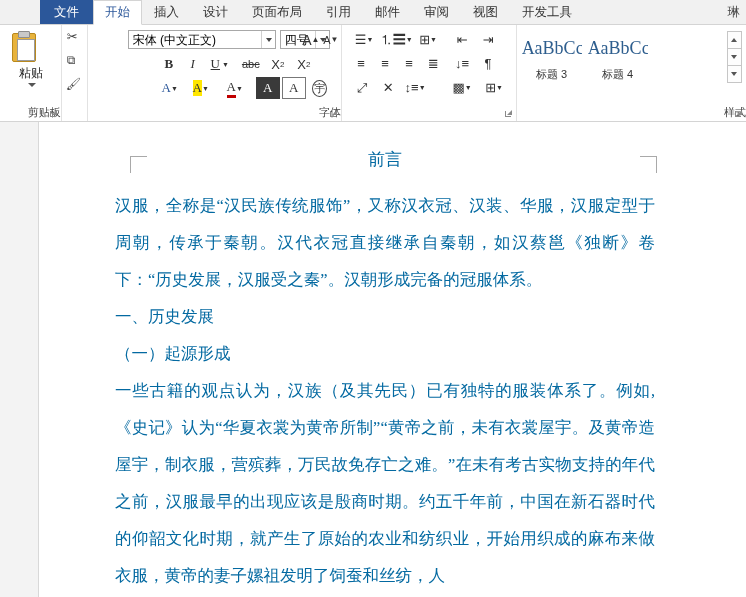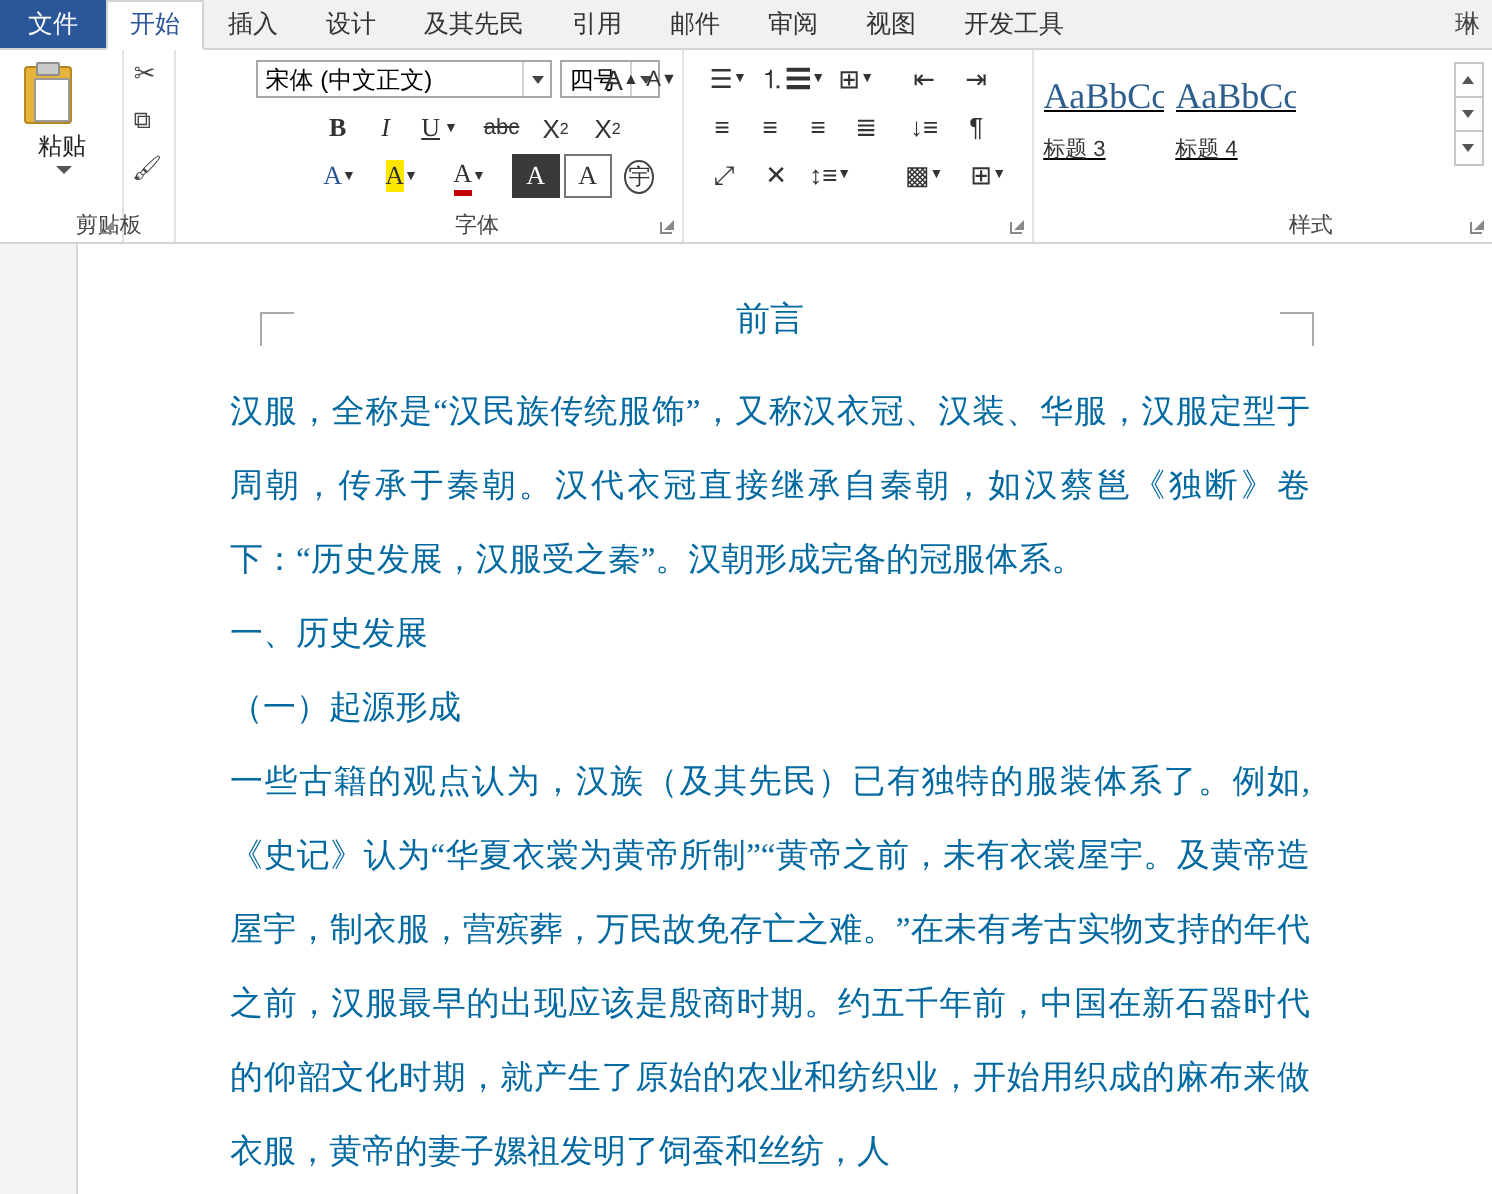--- a/index.html
+++ b/index.html
@@ -32,20 +32,21 @@
     position: relative;
   }
   .tab-file {
     background: #2b579a;
     color: #fff;
     height: 24px;
     line-height: 24px;
     padding: 0 14px;
     font-size: 12.5px;
     cursor: pointer;
+    margin-left: 40px;
   }
   .tab {
     height: 23px;
     line-height: 23px;
     padding: 0 11px;
     font-size: 12.5px;
     color: #333;
     cursor: pointer;
     border: 1px solid transparent;
     border-bottom: none;
@@ -77,24 +78,23 @@
   .group {
     position: relative;
     height: 96px;
     border-right: 1px solid #e2e2e2;
     box-sizing: border-box;
   }
   .group-label {
     position: absolute;
     bottom: 1px;
     width: 100%;
-    text-align: center;
+    text-align: right;
     font-size: 11px;
     color: #444;
-    margin-left: 24px;
   }
   .dialog-launcher {
     position: absolute;
     bottom: 2px;
     right: 3px;
     width: 9px;
     height: 9px;
     cursor: pointer;
   }
   .dialog-launcher::after {
@@ -212,24 +212,23 @@
   .g-para { width: 175px; }
 
   
   .g-styles { width: 230px; }
   .style-card {
     position: absolute;
     width: 62px;
     height: 56px;
     top: 6px;
     border: 1px solid transparent;
-    text-align: left;
+    text-align: center;
     cursor: pointer;
     box-sizing: border-box;
-    text-decoration: underline;
   }
   .style-preview {
     margin-top: 6px;
     font-family: "Liberation Serif", serif;
     font-size: 18px;
     color: #2e5e8e;
     white-space: nowrap;
     overflow: hidden;
   }
   .style-name {
@@ -314,21 +313,21 @@
 </head>
 <body>
 
 <div class="app">
 
   <div class="tabbar">
     <div class="tab-file">文件</div>
     <div class="tab active">开始</div>
     <div class="tab">插入</div>
     <div class="tab">设计</div>
-    <div class="tab">及其先民</div>
+    <div class="tab">页面布局</div>
     <div class="tab">引用</div>
     <div class="tab">邮件</div>
     <div class="tab">审阅</div>
     <div class="tab">视图</div>
     <div class="tab">开发工具</div>
     <div class="tab-right">琳</div>
   </div>
 
   <div class="ribbon">
 

